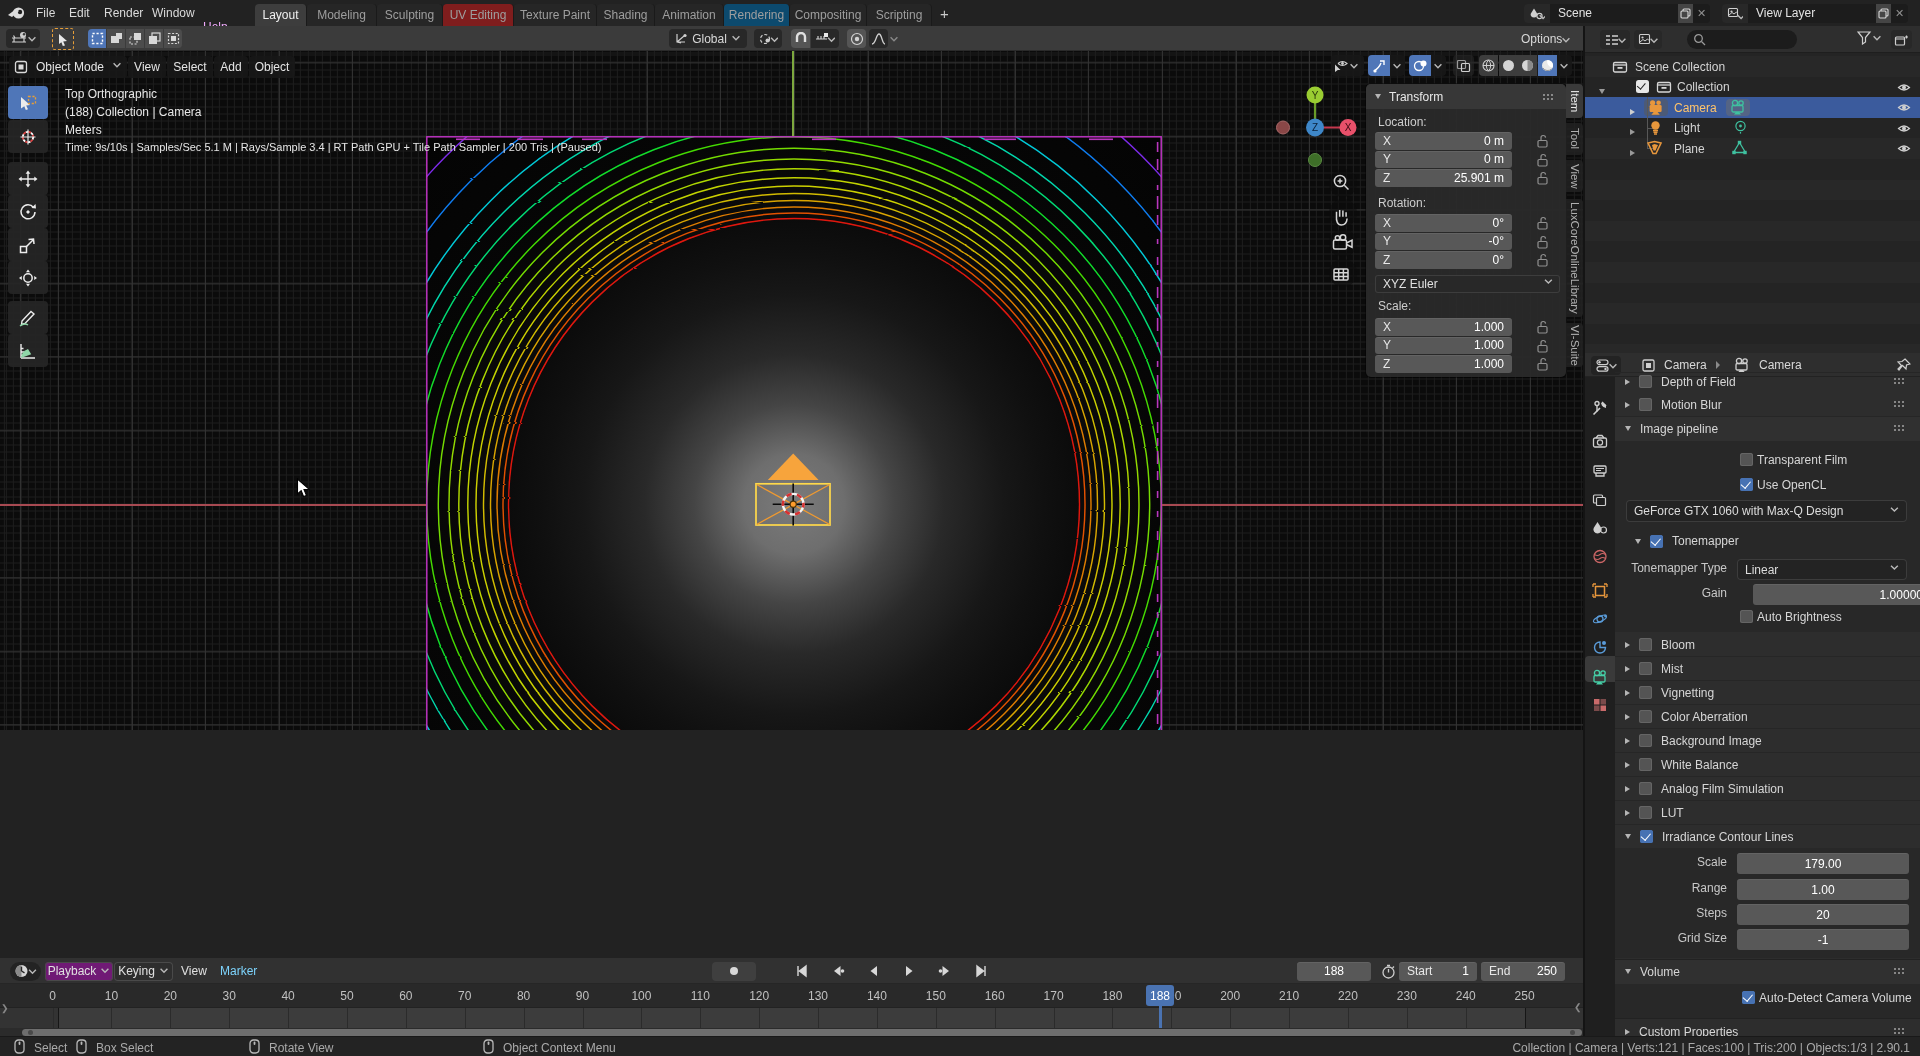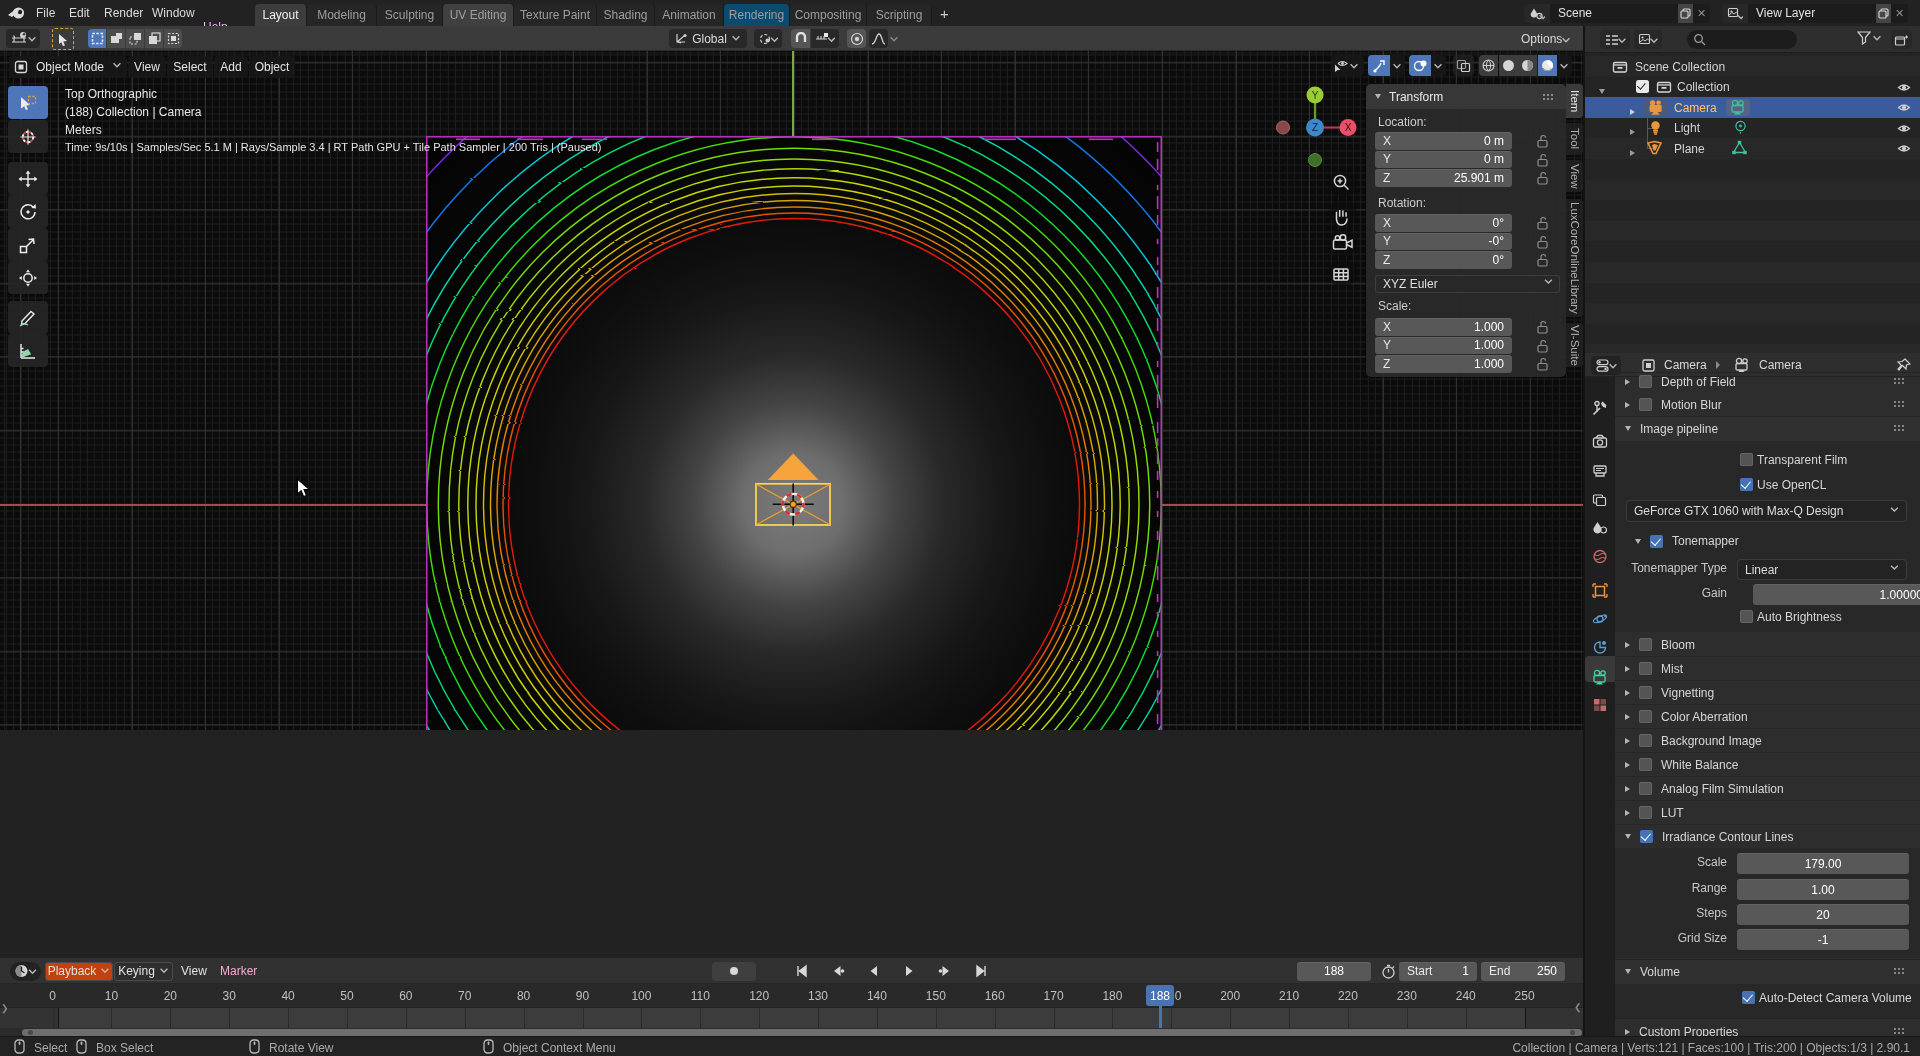--- a/index.html
+++ b/index.html
@@ -25,21 +25,21 @@
       <path d="M1 11 L9 5 L12 7 L5 13 Z" fill="#dcdcdc"></path>
     </svg>
     <div class="abs txt" style="left:36px;top:6px;color:#dadada">File</div>
     <div class="abs txt" style="left:69px;top:6px;color:#dadada">Edit</div>
     <div class="abs txt" style="left:104px;top:6px;color:#dadada">Render</div>
     <div class="abs txt" style="left:152px;top:6px;color:#dadada">Window</div>
     <div class="abs txt" style="left:203px;top:20px;color:#f0abfc">Help</div>
     <div class="abs" style="left:255px;top:4px;width:52px;height:22px;background:#3d3d3d;border-radius:4px 4px 0 0;border-right:1px solid #1a1a1a;display:flex;align-items:center;justify-content:center;color:#f0f0f0">Layout</div>
     <div class="abs" style="left:307px;top:4px;width:70px;height:22px;background:#262626;border-radius:4px 4px 0 0;border-right:1px solid #1a1a1a;display:flex;align-items:center;justify-content:center;color:#9e9e9e">Modeling</div>
     <div class="abs" style="left:377px;top:4px;width:66px;height:22px;background:#262626;border-radius:4px 4px 0 0;border-right:1px solid #1a1a1a;display:flex;align-items:center;justify-content:center;color:#9e9e9e">Sculpting</div>
-    <div class="abs" style="left:443px;top:4px;width:71px;height:22px;background:#404040;border-radius:4px 4px 0 0;border-right:1px solid #1a1a1a;display:flex;align-items:center;justify-content:center;color:#9e9e9e">UV Editing</div>
+    <div class="abs" style="left:443px;top:4px;width:71px;height:22px;background:#7f1d1d;border-radius:4px 4px 0 0;border-right:1px solid #1a1a1a;display:flex;align-items:center;justify-content:center;color:#9e9e9e">UV Editing</div>
     <div class="abs" style="left:514px;top:4px;width:83px;height:22px;background:#262626;border-radius:4px 4px 0 0;border-right:1px solid #1a1a1a;display:flex;align-items:center;justify-content:center;color:#9e9e9e">Texture Paint</div>
     <div class="abs" style="left:597px;top:4px;width:58px;height:22px;background:#262626;border-radius:4px 4px 0 0;border-right:1px solid #1a1a1a;display:flex;align-items:center;justify-content:center;color:#9e9e9e">Shading</div>
     <div class="abs" style="left:655px;top:4px;width:69px;height:22px;background:#262626;border-radius:4px 4px 0 0;border-right:1px solid #1a1a1a;display:flex;align-items:center;justify-content:center;color:#9e9e9e">Animation</div>
     <div class="abs" style="left:724px;top:4px;width:66px;height:22px;background:#0c4a6e;border-radius:4px 4px 0 0;border-right:1px solid #1a1a1a;display:flex;align-items:center;justify-content:center;color:#9e9e9e">Rendering</div>
     <div class="abs" style="left:790px;top:4px;width:77px;height:22px;background:#262626;border-radius:4px 4px 0 0;border-right:1px solid #1a1a1a;display:flex;align-items:center;justify-content:center;color:#9e9e9e">Compositing</div>
     <div class="abs" style="left:867px;top:4px;width:65px;height:22px;background:#262626;border-radius:4px 4px 0 0;border-right:1px solid #1a1a1a;display:flex;align-items:center;justify-content:center;color:#9e9e9e">Scripting</div>
     <div class="abs" style="left:940px;top:5px;color:#c9c9c9;font-size:15px">+</div>
     <div class="chip" style="left:1524px;top:3.5px;width:26px;height:19px;border-radius:4px 0 0 4px">
       <svg width="16" height="13" viewBox="0 0 16 13">
         <path d="M5 1.5 L8.4 7 a3.4 3.4 0 1 1 -6.8 0 Z" fill="#d0d0d0"></path>
@@ -550,28 +550,28 @@
 <div class="abs" style="left:0;top:958px;width:1584px;height:78px;background:#313131">
     <div class="abs" style="left:0;top:0;width:1584px;height:26px;background:#313131;border-bottom:1px solid #262626"></div>
     <div class="chip" style="left:10px;top:3.5px;width:31px;height:19px;border-radius:9.5px;background:#232323">
       <svg width="24" height="14" viewBox="0 0 24 14">
         <circle cx="7.5" cy="7" r="6" fill="#d6d6d6"></circle>
         <path d="M7.5 1 a6 6 0 0 0 0 12 Z" fill="#8a8a8a"></path>
         <path d="M7.5 7 L7.5 2.8 M7.5 7 l3 1.8" stroke="#232323" stroke-width="1.4"></path>
         <path d="M15.1 5.8 l3.4 3.4 l3.4 -3.4" fill="none" stroke="#b9b9b9" stroke-width="1.4"></path>
       </svg>
     </div>
-    <div class="abs" style="left:45px;top:3.5px;width:68px;height:19px;background:#c2410c;box-shadow:inset 0 0 0 1px #4a4a4a;border-radius:4px;display:flex;align-items:center;justify-content:center;gap:4px;color:#e0e0e0">Playback <svg width="10" height="10" viewBox="0 0 10 10">
+    <div class="abs" style="left:45px;top:3.5px;width:68px;height:19px;background:#701a75;box-shadow:inset 0 0 0 1px #4a4a4a;border-radius:4px;display:flex;align-items:center;justify-content:center;gap:4px;color:#e0e0e0">Playback <svg width="10" height="10" viewBox="0 0 10 10">
         <path d="M1.6 2.8 l3.4 3.4 l3.4 -3.4" fill="none" stroke="#b9b9b9" stroke-width="1.4"></path>
       </svg></div>
     <div class="abs" style="left:114px;top:3.5px;width:59px;height:19px;background:#2e2e2e;box-shadow:inset 0 0 0 1px #4a4a4a;border-radius:4px;display:flex;align-items:center;justify-content:center;gap:4px;color:#e0e0e0">Keying <svg width="10" height="10" viewBox="0 0 10 10">
         <path d="M1.6 2.8 l3.4 3.4 l3.4 -3.4" fill="none" stroke="#b9b9b9" stroke-width="1.4"></path>
       </svg></div>
     <div class="abs txt" style="left:181px;top:6px;color:#e0e0e0">View</div>
-    <div class="abs txt" style="left:220px;top:6px;color:#f9a8d4">Marker</div>
+    <div class="abs txt" style="left:220px;top:6px;color:#7dd3fc">Marker</div>
     <div class="abs" style="left:712px;top:3.5px;width:44px;height:19px;background:#3f3f3f;border-radius:4px;display:flex;align-items:center;justify-content:center">
       <svg width="12" height="12" viewBox="0 0 12 12">
         <circle cx="6" cy="6" r="4" fill="#d8d8d8"></circle>
       </svg>
     </div>
     <div class="abs" style="left:783px;top:3.5px;width:36px;height:19px;display:flex;align-items:center;justify-content:center">
       <svg width="15" height="14" viewBox="0 0 15 14">
         <path d="M4 2 v10 M12 2 L5.5 7 L12 12 Z" fill="#d8d8d8" stroke="#d8d8d8" stroke-width="1.4"></path>
       </svg>
     </div>

